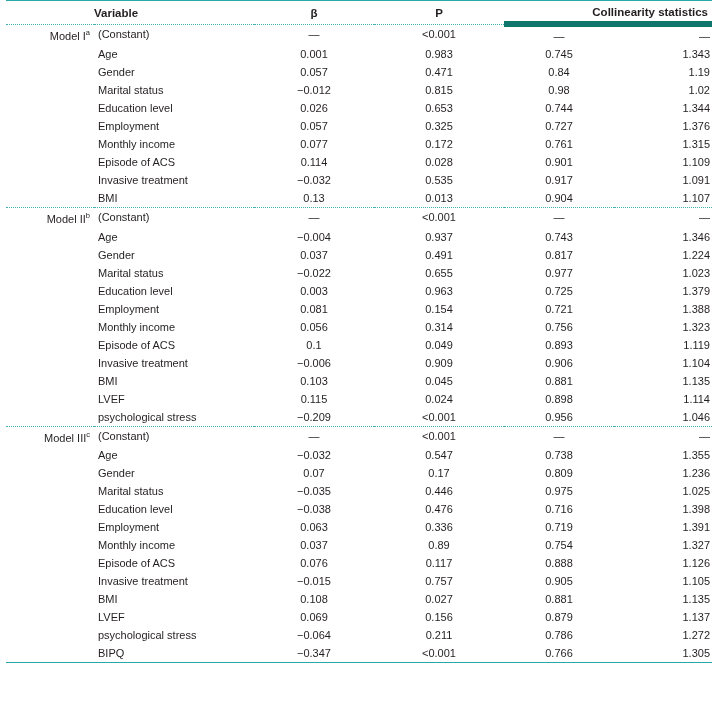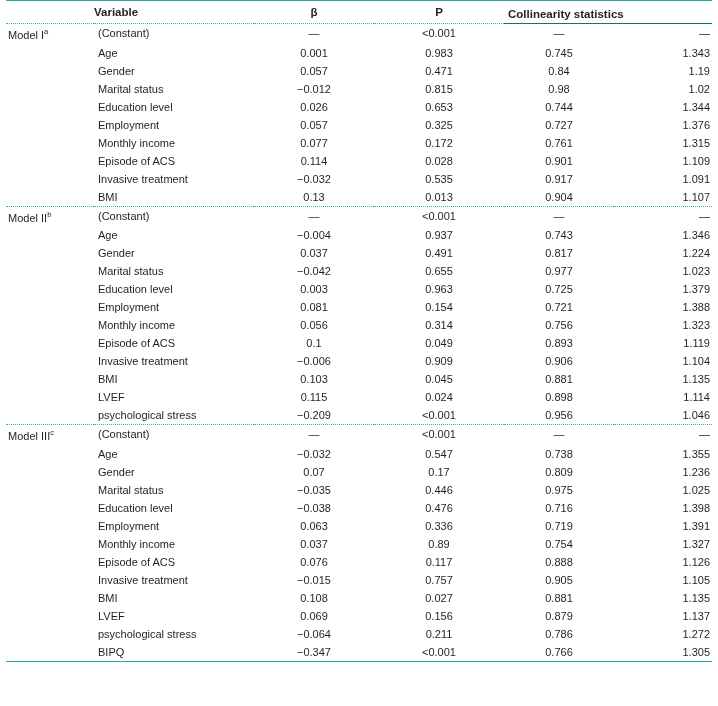--- a/index.html
+++ b/index.html
@@ -40,31 +40,31 @@
   .hdr-top th { padding-top: 5px; }
   .th-variable { text-align: left; padding-left: 0; }
   .th-center { text-align: center; }
   .th-right { text-align: right; padding-right: 2px; }
 
   .rule-top    { border-top: 1.6px solid #2aa8a8; }
   .rule-dotted { border-top: 1.3px dotted #3fb2b2; }
   .rule-bottom { border-bottom: 1.6px solid #2aa8a8; }
 
   .span-collin {
-    text-align: left;
-    border-bottom: 1px solid #0f766e;
+    text-align: right;
+    border-bottom: 6px solid #0f766e;
     padding-bottom: 3px;
   }
 
   tbody td {
     padding: 3px 4px;
     font-size: 11px;
     vertical-align: top;
   }
-  td.model   { text-align: left; padding-left: 2px; white-space: nowrap; }
+  td.model   { text-align: right; padding-left: 2px; white-space: nowrap; }
   td.var     { text-align: left; }
   td.num     { text-align: center; }
   td.vif     { text-align: right; padding-right: 2px; }
   td.tol     { text-align: center; }
 
   sup { font-size: 7.5px; vertical-align: super; }
 </style>
 </head>
 <body>
 
@@ -188,21 +188,21 @@
           <td class="model"></td>
           <td class="var">Gender</td>
           <td class="num">0.037</td>
           <td class="num">0.491</td>
           <td class="tol">0.817</td>
           <td class="vif">1.224</td>
         </tr>
         <tr>
           <td class="model"></td>
           <td class="var">Marital status</td>
-          <td class="num">−0.042</td>
+          <td class="num">−0.022</td>
           <td class="num">0.655</td>
           <td class="tol">0.977</td>
           <td class="vif">1.023</td>
         </tr>
         <tr>
           <td class="model"></td>
           <td class="var">Education level</td>
           <td class="num">0.003</td>
           <td class="num">0.963</td>
           <td class="tol">0.725</td>

